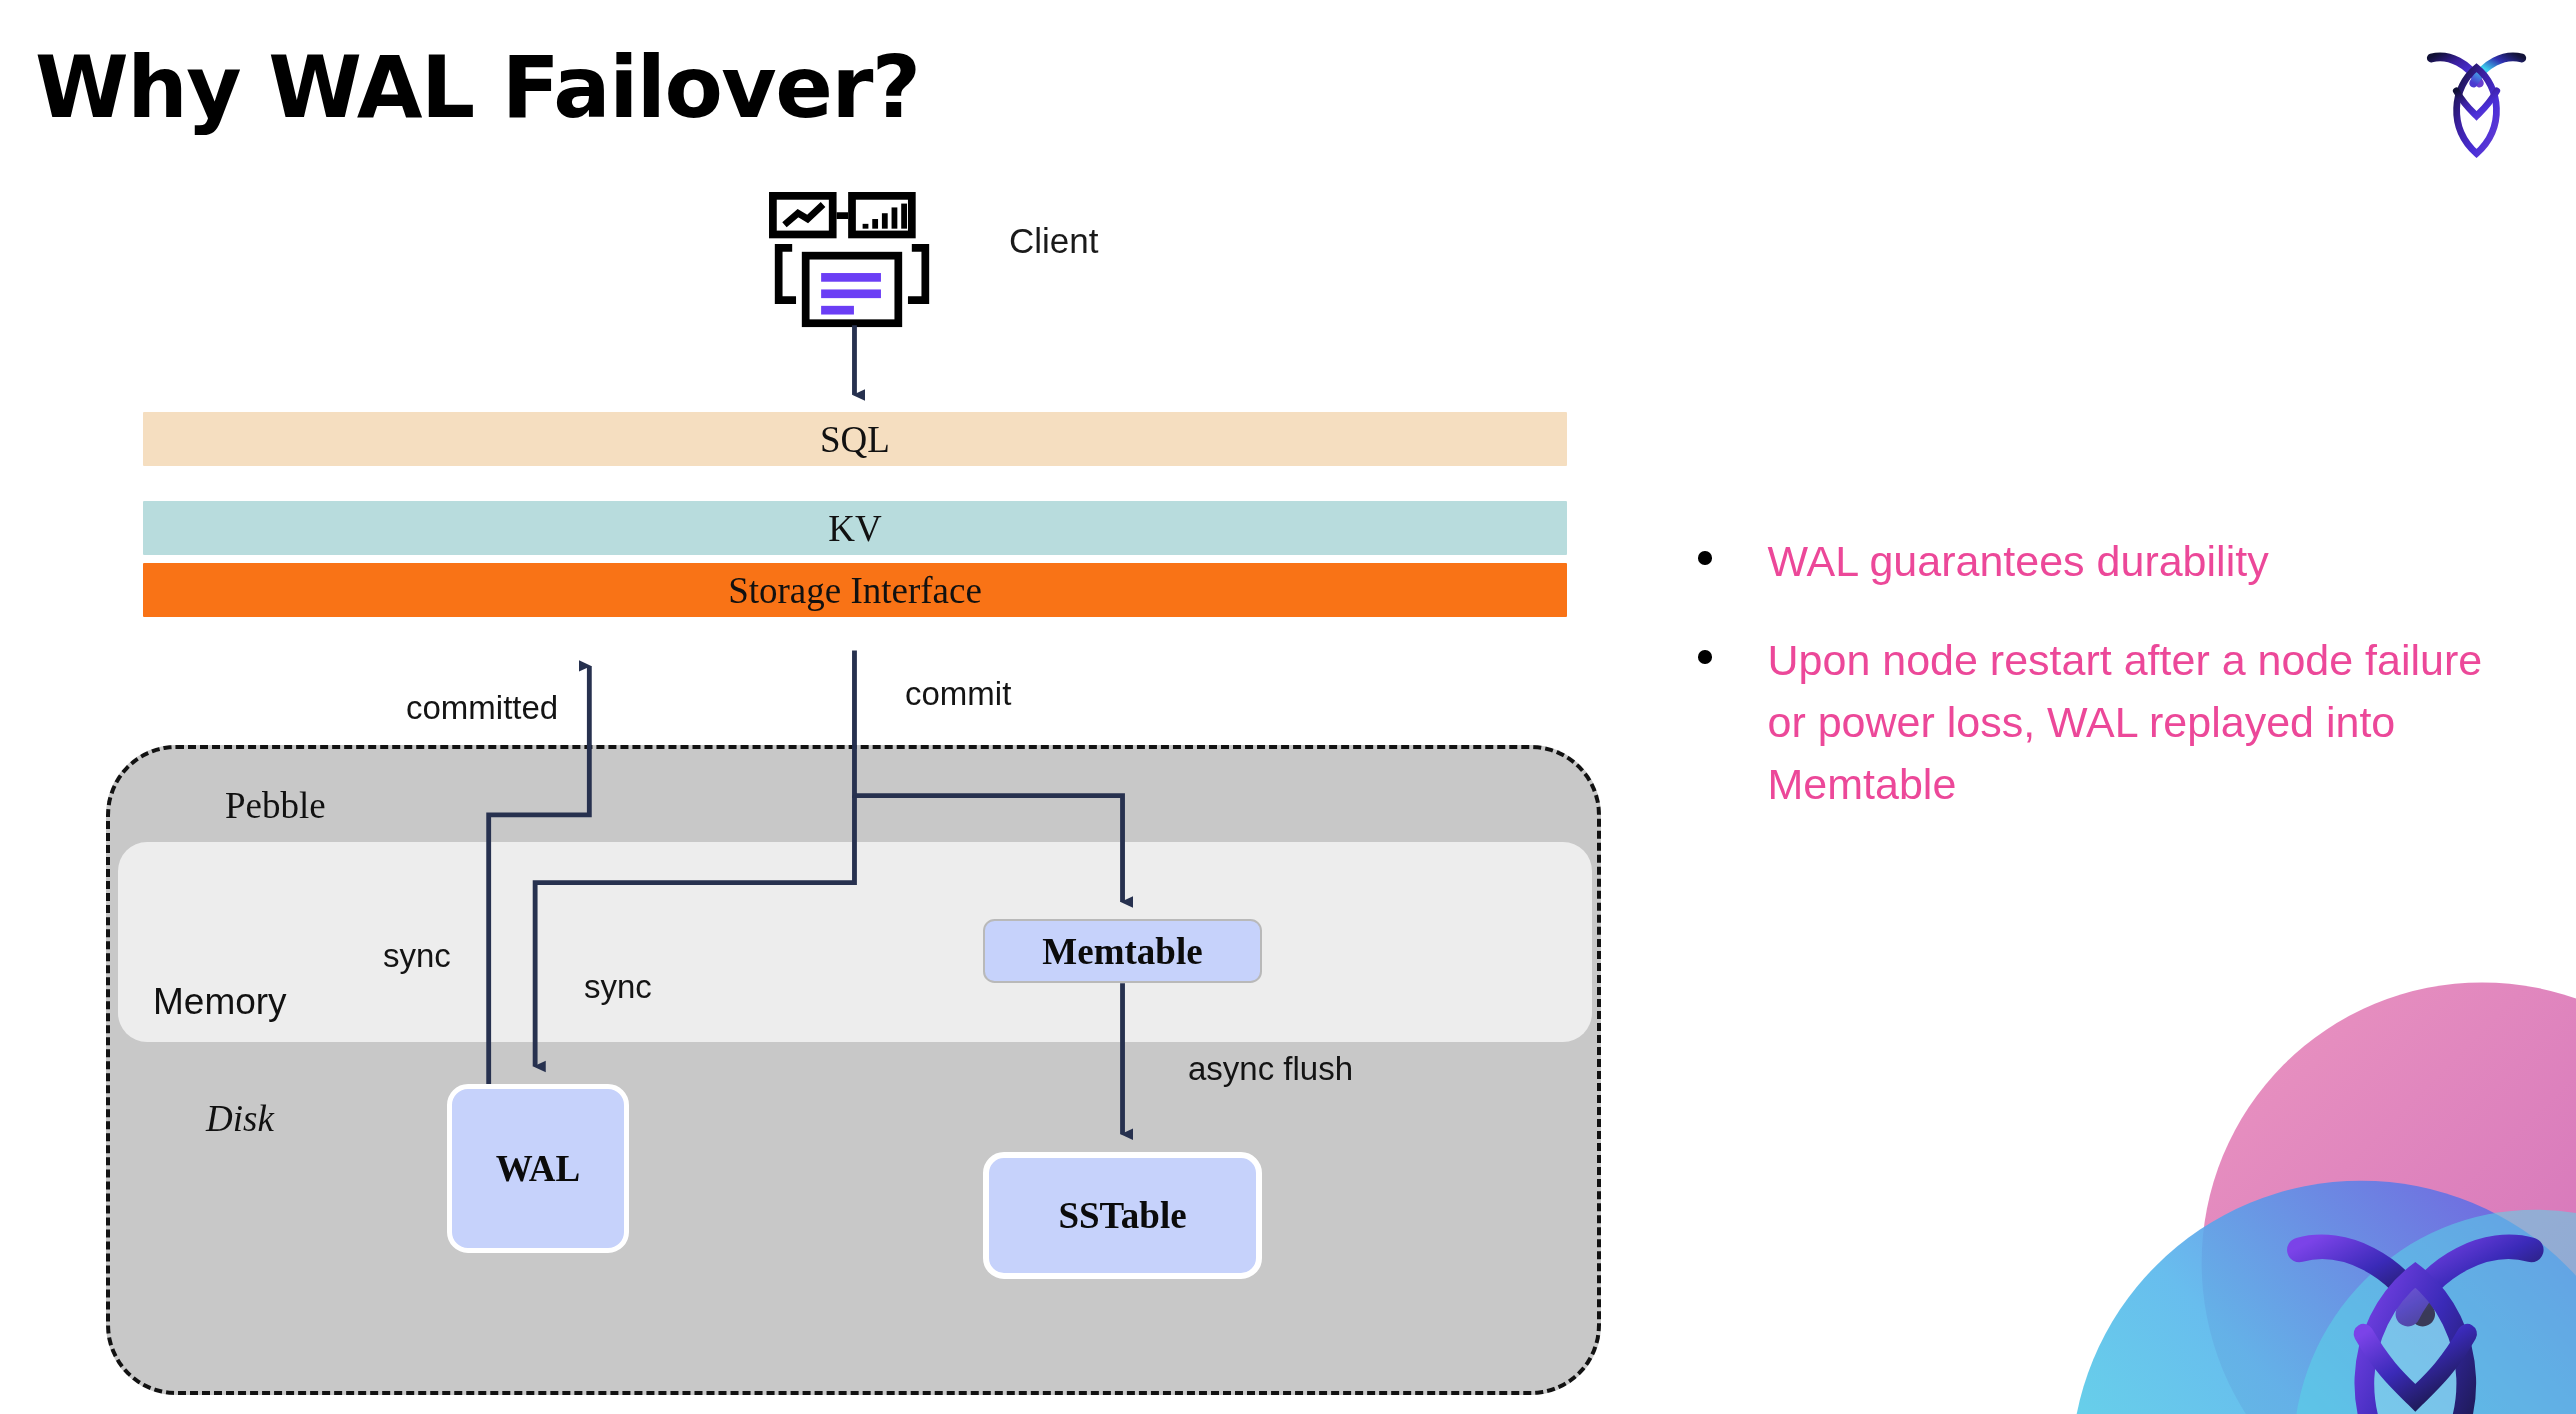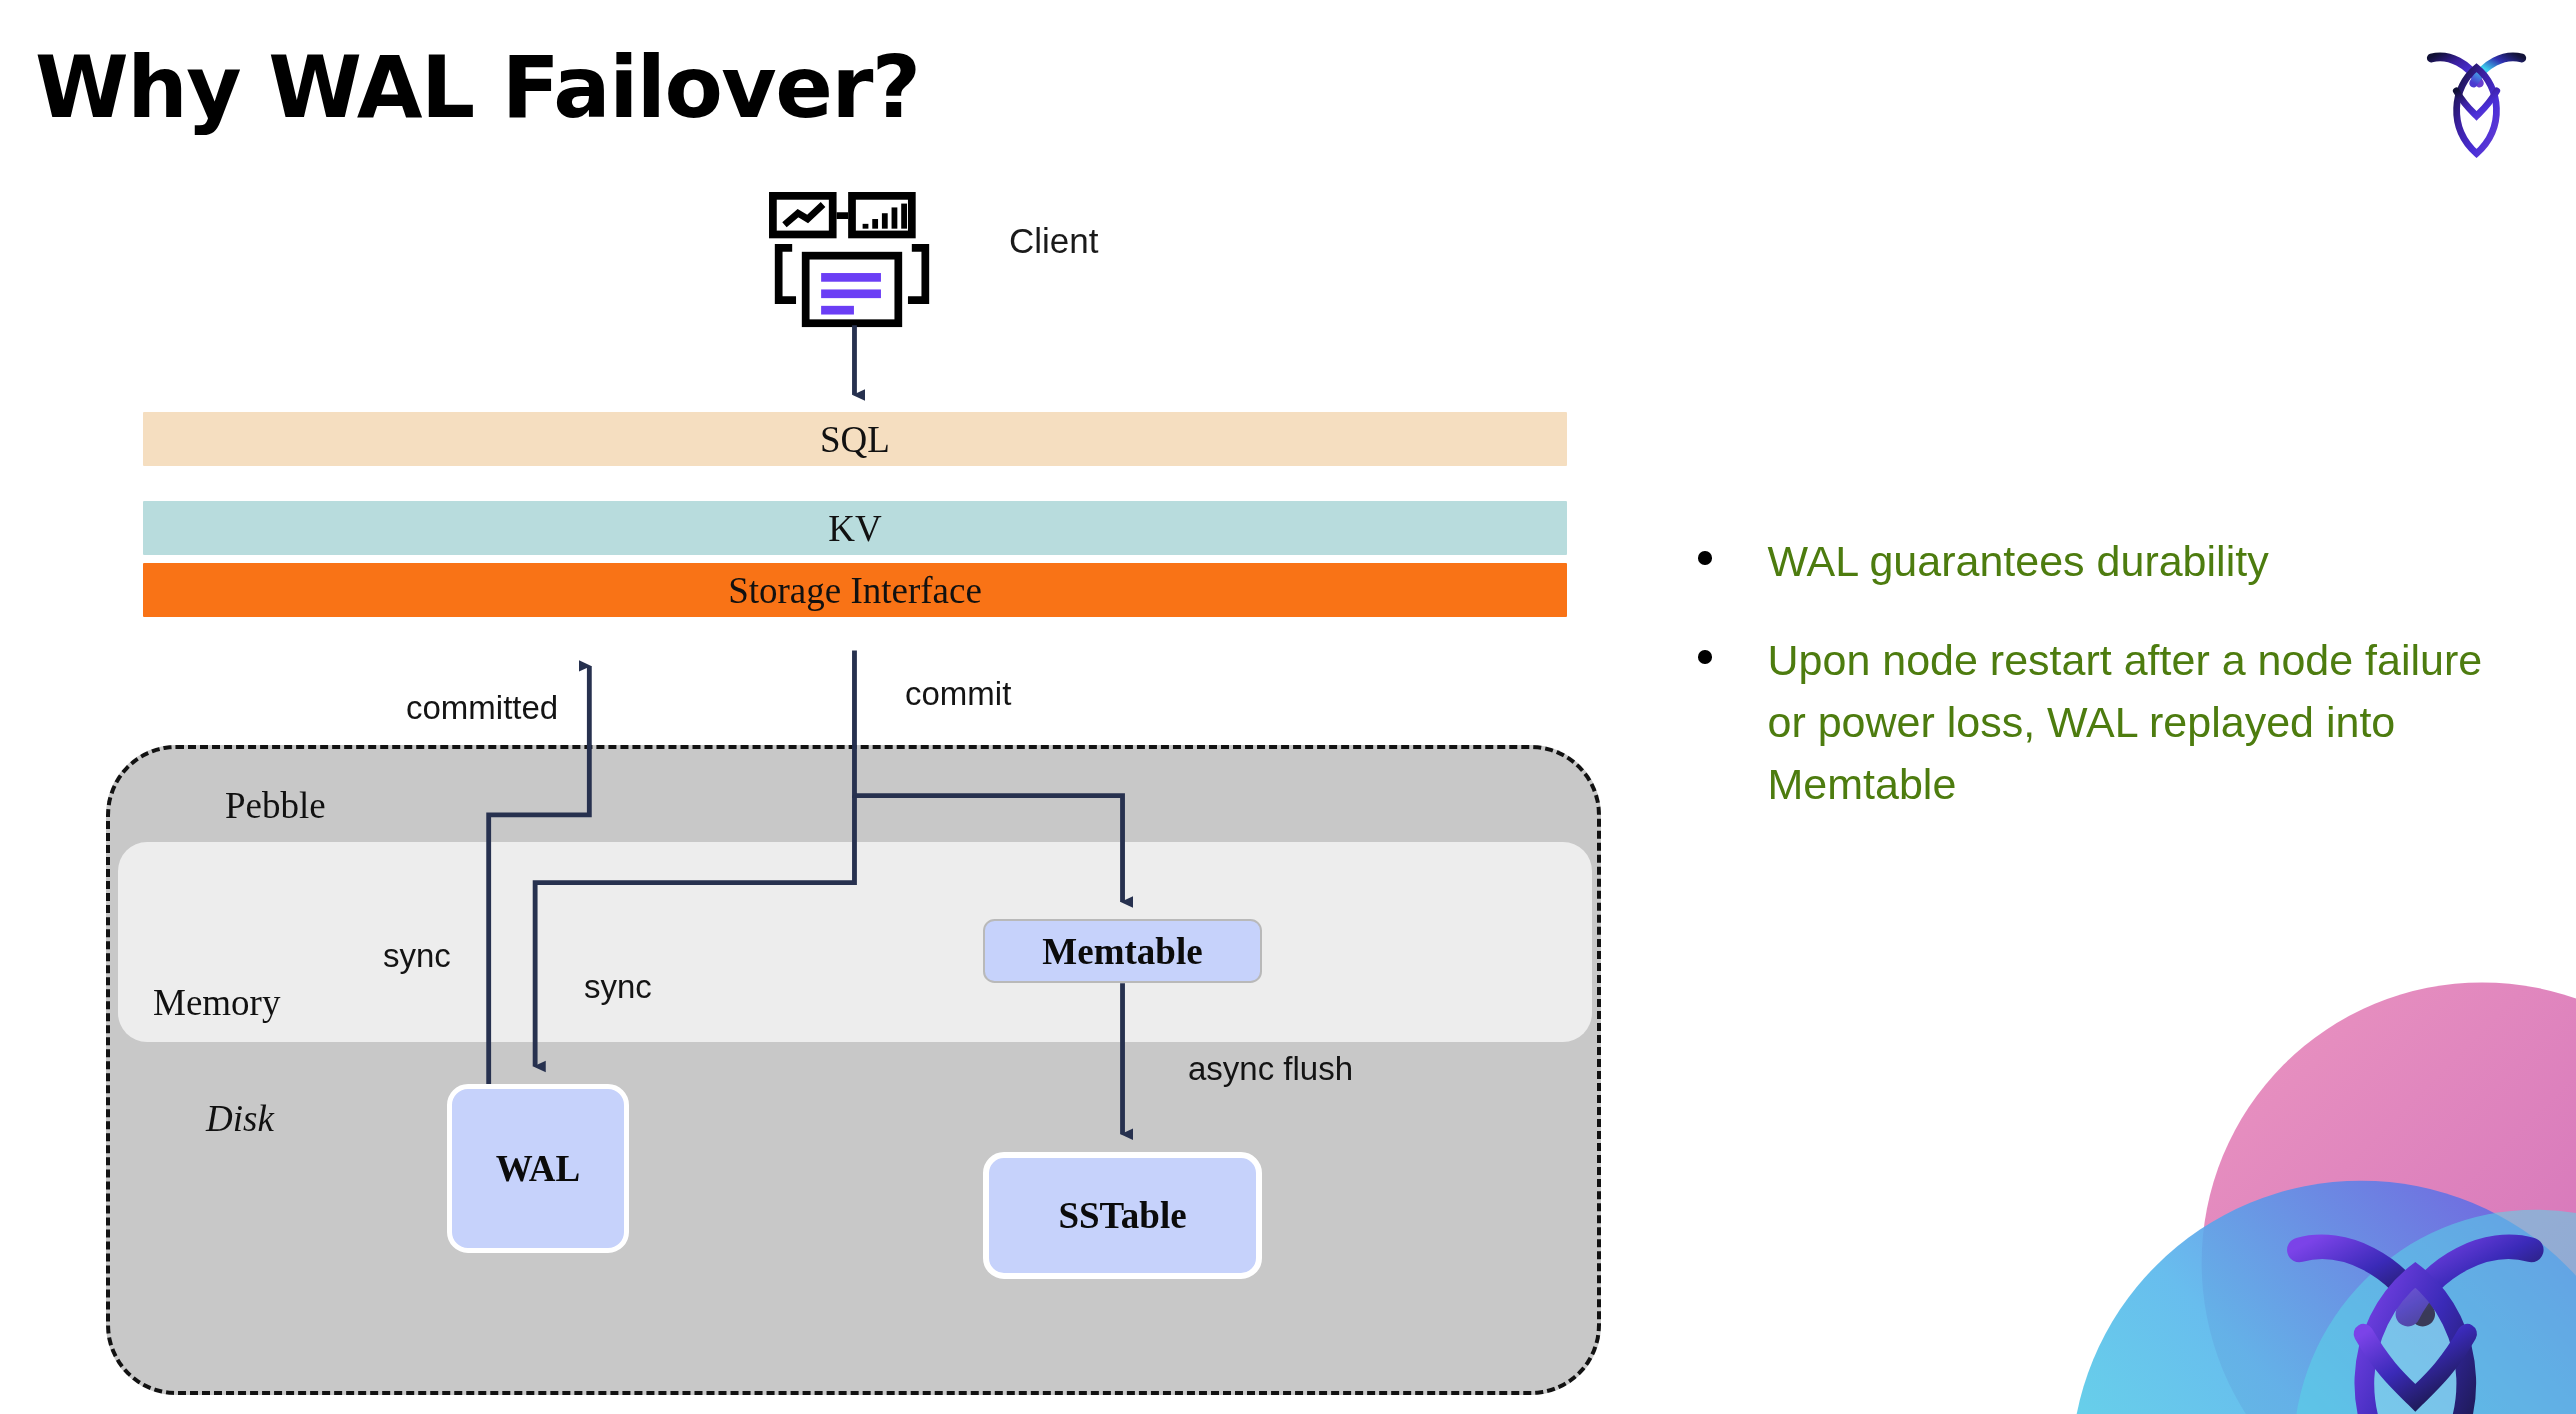--- a/index.html
+++ b/index.html
@@ -102,21 +102,21 @@
   #memory-band {
     position: absolute;
     left: 118px; top: 842px;
     width: 1474px; height: 200px;
     background: #ededed;
     border-radius: 29px;
   }
   #memory-label {
     position: absolute;
     left: 153px; top: 981px;
-    font-family: Liberation Serif, serif;
+    font-family: Liberation Sans, sans-serif;
     font-size: 37px;
     color: #111111;
     white-space: nowrap;
   }
   #disk-label {
     position: absolute;
     left: 206px; top: 1097px;
     font-family: "Liberation Serif", serif;
     font-size: 37px;
     color: #111111;
@@ -192,21 +192,21 @@
     flex: 0 0 auto;
     width: 13.5px; height: 13.5px;
     border-radius: 50%;
     background: #000000;
     margin-top: 21px;
     margin-right: 56px;
   }
   .bullet-text {
     font-size: 43px;
     line-height: 62px;
-    color: #4d7c0f;
+    color: #ec4899;
   }
 </style>
 </head>
 <body>
 
 <div id="slide">
 
   <div id="slide-title">Why WAL Failover?</div>
 
   <div id="brand-logo">

